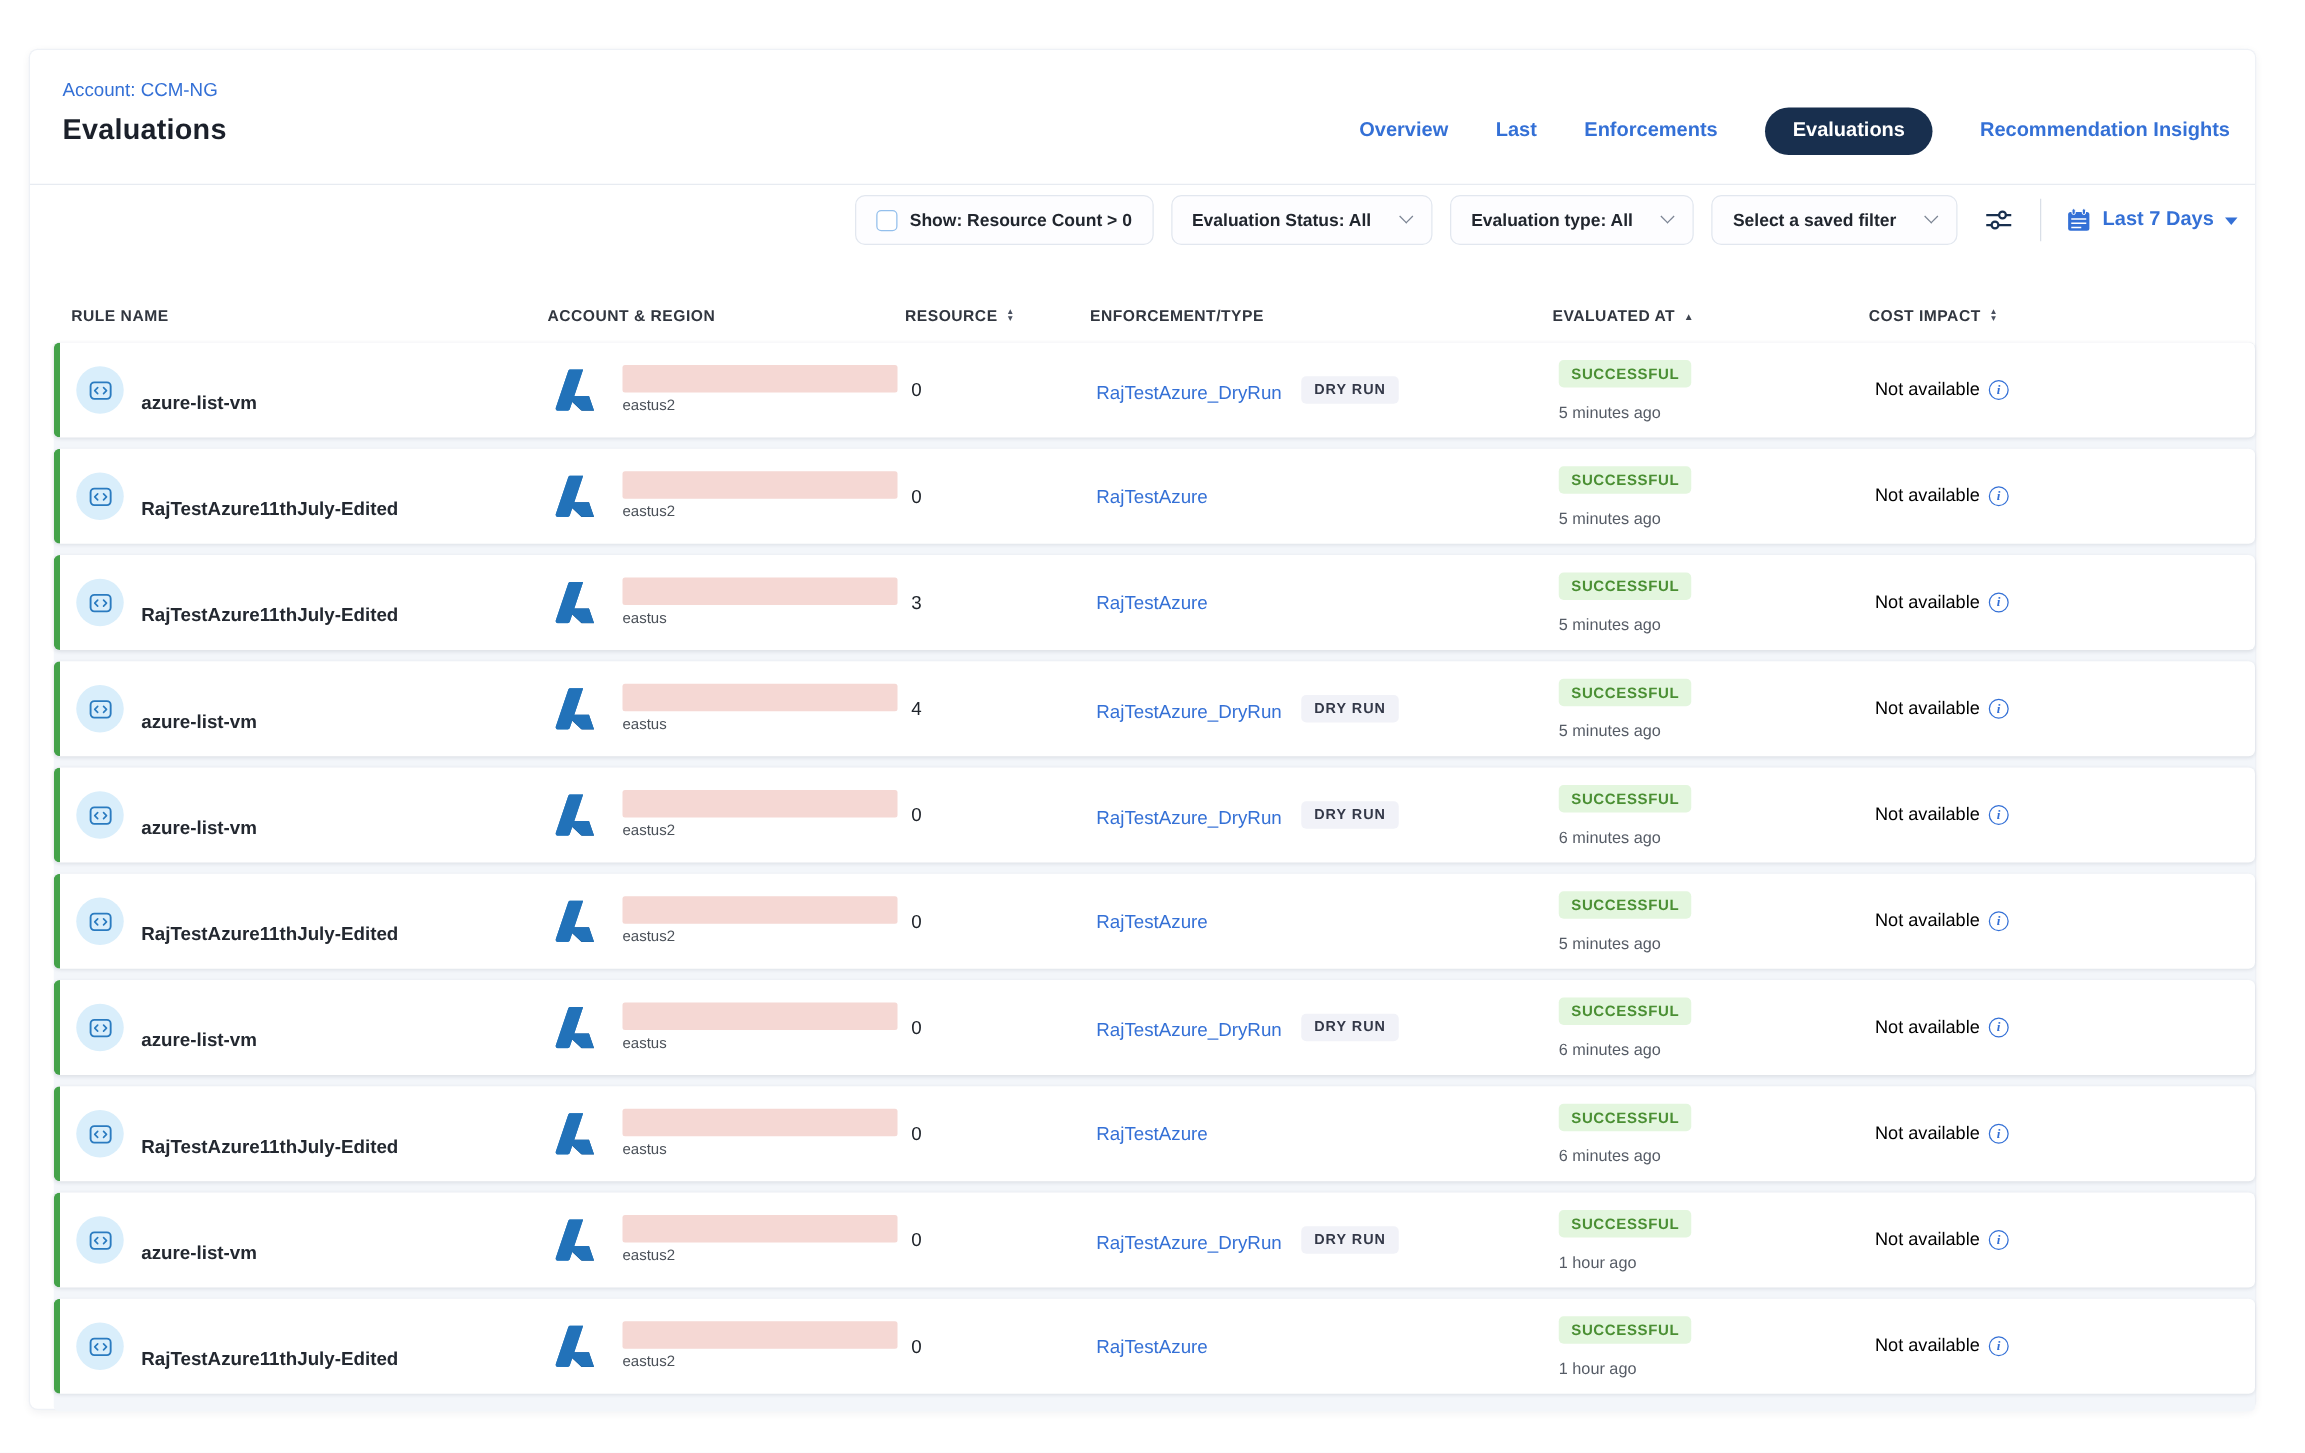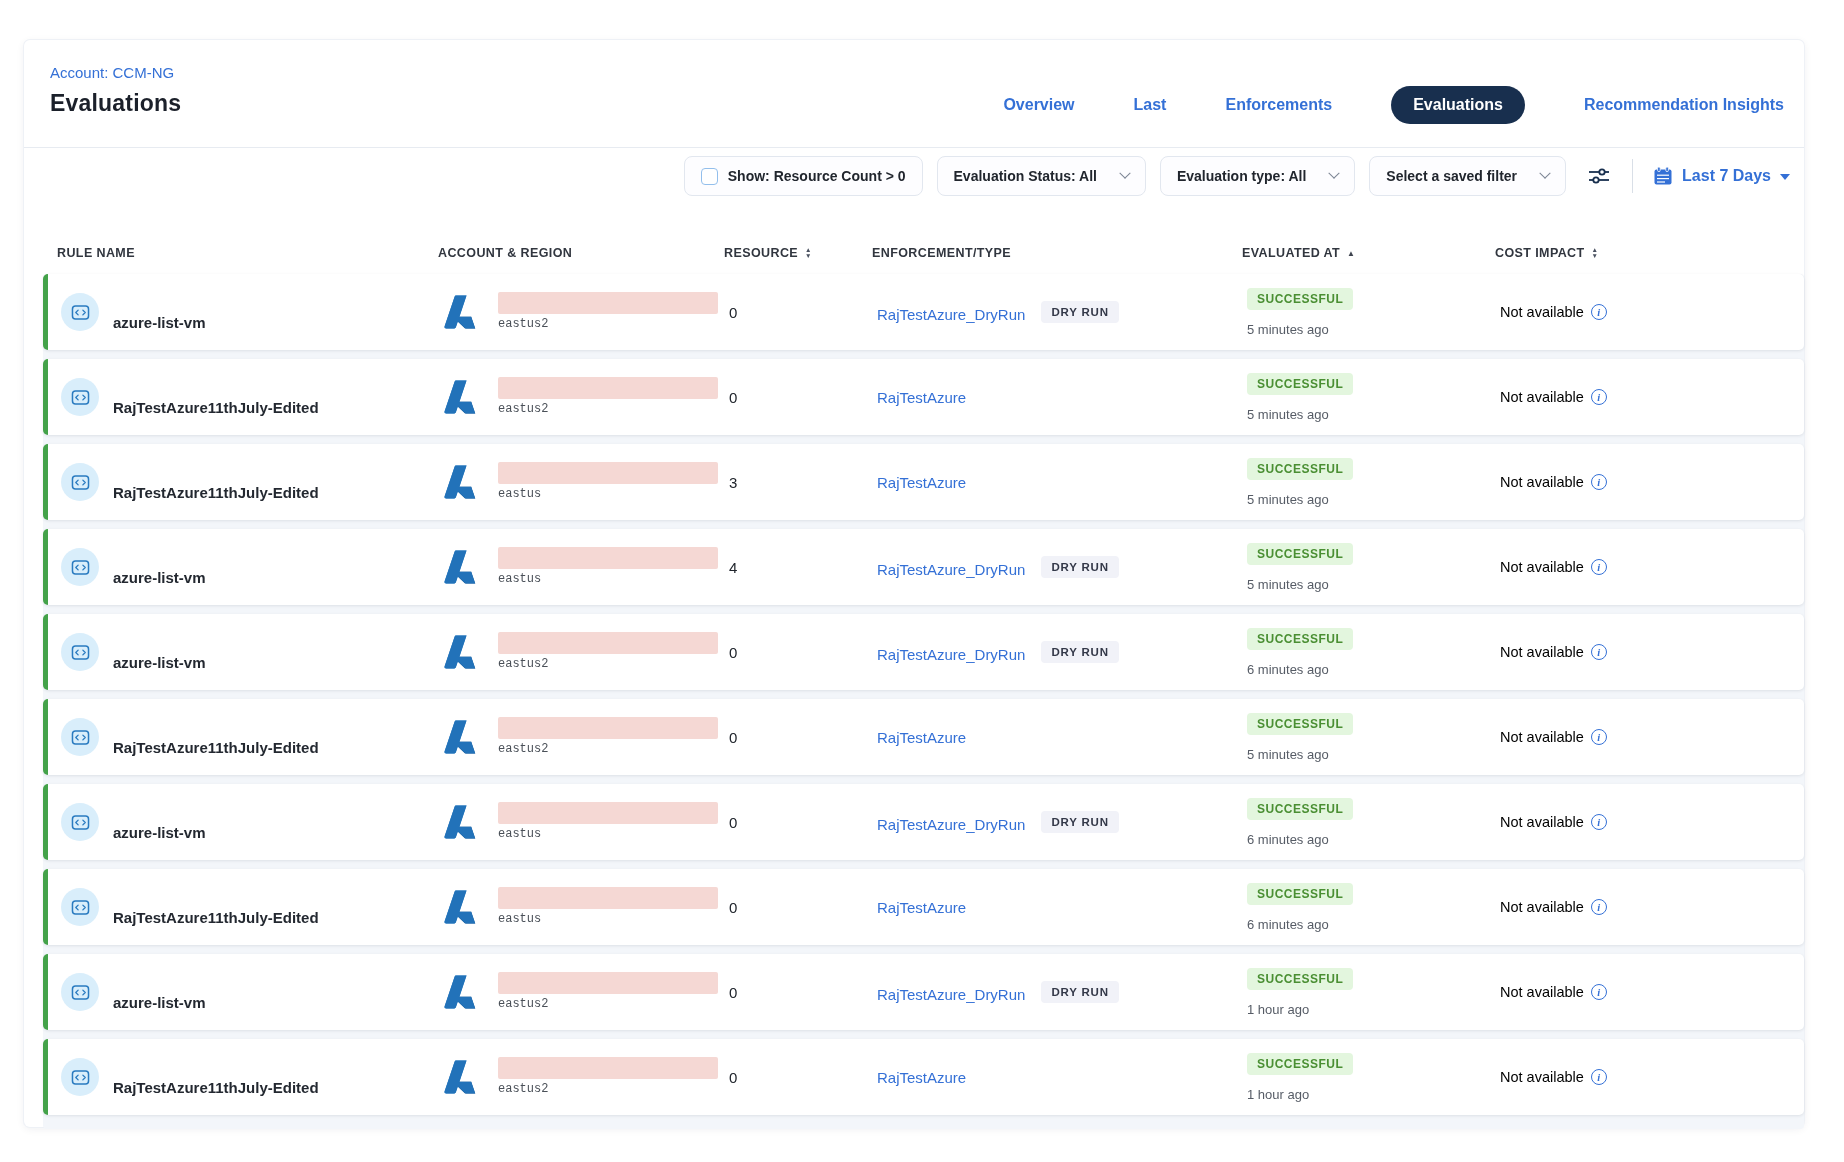--- a/index.html
+++ b/index.html
@@ -14,21 +14,21 @@
     font-family:"Liberation Sans",sans-serif;color:var(--dark-text);}
   .card{position:absolute;left:24px;top:40px;width:1780px;height:1087px;
     background:#fff;border-radius:6px;
     box-shadow:0 0 0 1px #eef1f6,0 2px 8px rgba(20,30,55,.07);}
   
   .card-top{display:flex;justify-content:space-between;align-items:flex-start;
     padding:24px 20px 0 26px;height:108px;border-bottom:1px solid var(--border);}
   .breadcrumb{display:block;font-size:15px;color:var(--blue);text-decoration:none;cursor:pointer;}
   .title{font-size:23px;font-weight:700;color:#1b202a;margin-top:9px;letter-spacing:.2px;}
   .tabs{display:flex;align-items:center;gap:38px;margin-top:22px;}
-  .tab{font-size:16px;font-weight:700;color:var(--blue);text-decoration:none;cursor:pointer;white-space:nowrap;margin-left:21px;}
+  .tab{font-size:16px;font-weight:700;color:var(--blue);text-decoration:none;cursor:pointer;white-space:nowrap;}
   .tab.active{background:var(--navy);color:#fff;border-radius:999px;padding:10px 22px;}
   
   .filter-row{display:flex;justify-content:flex-end;align-items:center;gap:14px;
     height:56px;padding:0 14px 0 26px;}
   .pill{display:flex;align-items:center;gap:10px;height:40px;padding:1px 16px;
     border:1px solid #e2e7ef;border-radius:8px;background:#fdfdff;
     font-size:14px;font-weight:600;color:#21262e;cursor:pointer;white-space:nowrap;}
   .checkbox{width:17px;height:17px;border:1.6px solid #93bfec;border-radius:4px;background:#fff;flex:0 0 auto;}
   .chev{width:8px;height:8px;border-right:1.7px solid #7c8594;border-bottom:1.7px solid #7c8594;
     transform:rotate(45deg) translate(-2px,-2px);margin-left:14px;flex:0 0 auto;}
@@ -49,21 +49,21 @@
   .sort-asc{font-size:8px;color:#3f4550;cursor:pointer;}
   .tbody{margin-left:19px;width:1761px;background:var(--gap-bg);border-radius:4px;padding-bottom:14px;}
   .row{height:76px;background:#fff;border-left:5px solid var(--green);border-radius:5px;
     box-shadow:0 1px 3px rgba(25,35,55,.10);align-items:center;margin-bottom:9px;cursor:pointer;}
   .row:last-child{margin-bottom:0;}
   .cell{display:flex;align-items:flex-end;min-width:0;}
   .c-rule{padding-left:13px;gap:14px;}
   .rule-icon-wrap{width:38px;height:38px;border-radius:50%;background:#d9eefb;
     display:flex;align-items:center;justify-content:center;flex:0 0 auto;}
   .rule-name{font-size:15px;font-weight:600;color:#232830;white-space:nowrap;}
-  .c-account{align-items:flex-start;font-family:Liberation Mono, monospace;}
+  .c-account{align-items:flex-start;}
   .azure-logo{width:38px;height:40px;flex:0 0 auto;display:block;}
   .acct-stack{display:flex;flex-direction:column;margin-left:17px;}
   .redacted{width:220px;height:22px;background:var(--redaction);border-radius:2px;}
   .region{font-size:12px;color:#4a5058;margin-top:3px;}
   .c-resource{font-size:15px;color:#20252c;}
   .c-enf{gap:16px;}
   .enf-link{font-size:15px;font-weight:500;color:var(--blue);text-decoration:none;cursor:pointer;white-space:nowrap;}
   .dry-badge{background:var(--chip-bg);color:var(--chip-text);font-size:11.5px;font-weight:700;
     letter-spacing:.8px;padding:5px 10px;border-radius:4px;white-space:nowrap;}
   .c-eval{flex-direction:column;align-items:flex-start;gap:12px;}

